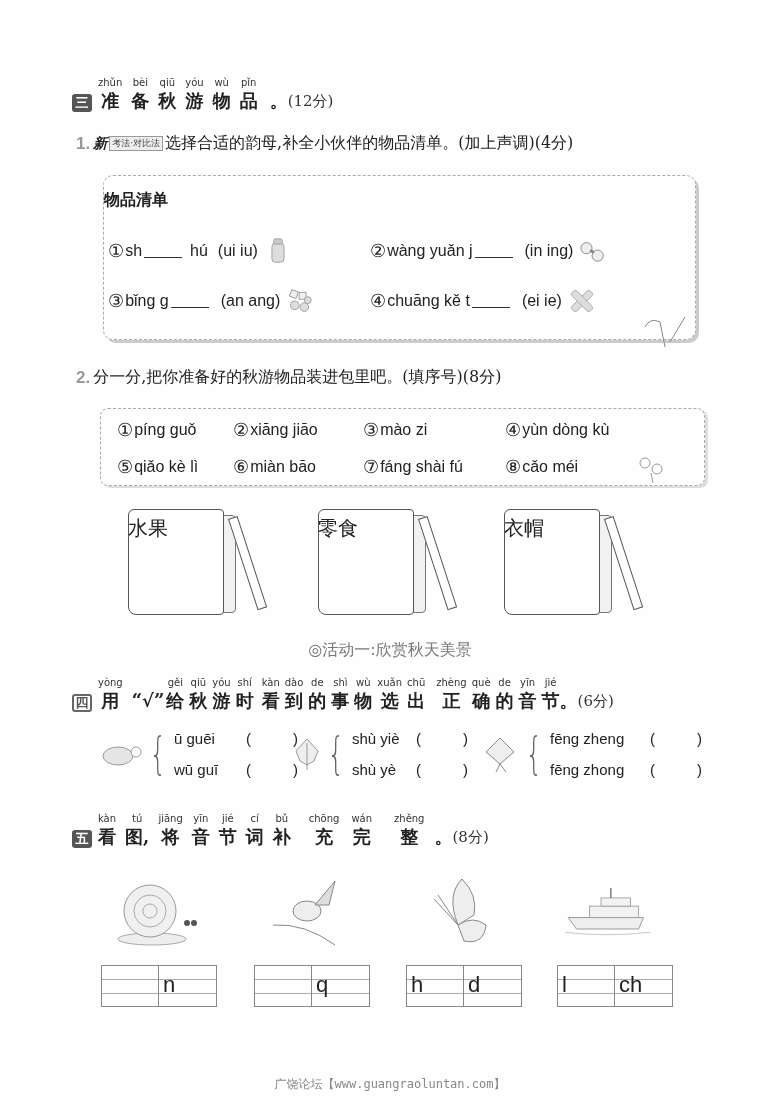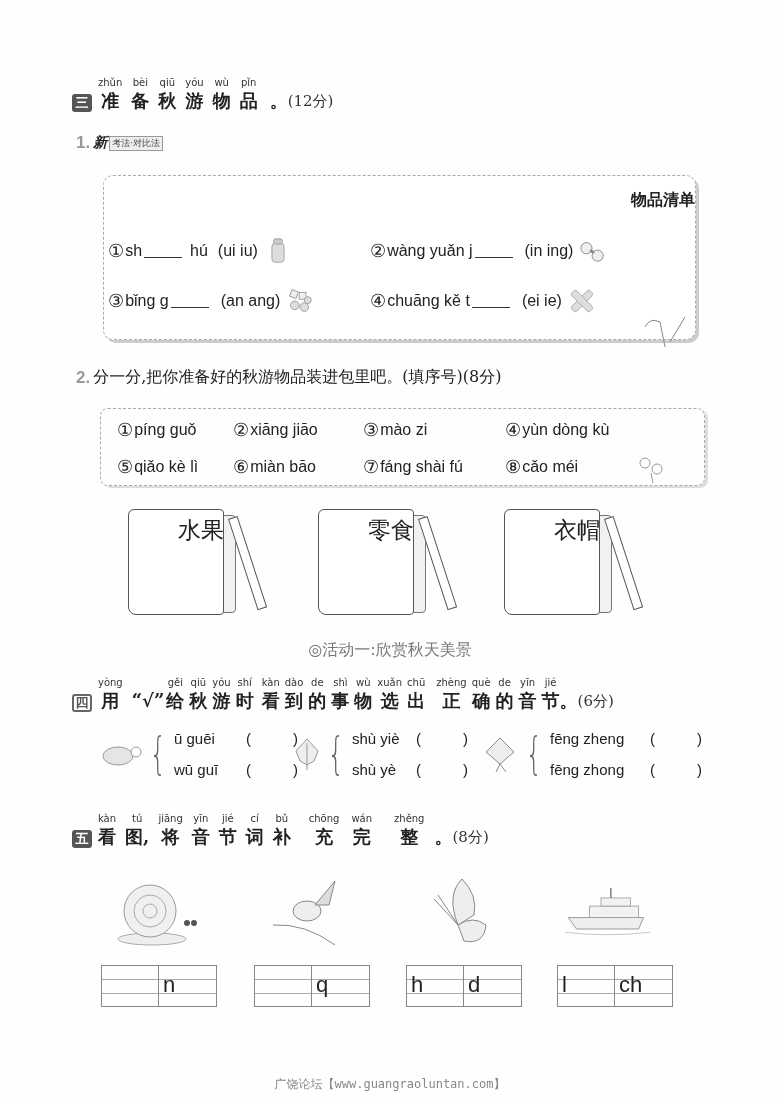--- a/index.html
+++ b/index.html
@@ -10,32 +10,32 @@
   .sec-badge.outline { background: #fff; color: #555; border: 2px solid #666; line-height: 14px; }
   .word { display: inline-flex; flex-direction: column; align-items: center; margin-right: 9px; }
   .py { font-size: 10px; color: #333; font-family: "DejaVu Sans", sans-serif; height: 14px; line-height: 14px; white-space: nowrap; }
   .hz { font-size: 18px; font-weight: bold; font-family: "DejaVu Serif", serif; line-height: 22px; white-space: nowrap; }
   .score { font-size: 15px; font-family: "DejaVu Serif", serif; line-height: 22px; color: #333; }
   .q-line { position: absolute; left: 76px; font-size: 16px; font-family: "DejaVu Serif", serif; display: flex; align-items: center; }
   .q-num { color: #999; font-family: "Liberation Sans", sans-serif; font-weight: bold; font-size: 17px; margin-right: 3px; }
   .tag-new { font-style: italic; font-weight: bold; font-size: 14px; }
   .tag-box { font-size: 9px; border: 1px solid #999; background: #eee; padding: 0 2px; margin: 0 2px; color: #444; }
   .box1 { position: absolute; left: 103px; top: 175px; width: 593px; height: 165px; border: 1px dashed #aaa; border-radius: 10px; box-shadow: 3px 3px 0 #ccc; background: #fff; }
-  .box-title { position: absolute; top: 14px; width: 100%; text-align: right; font-size: 16px; font-family: "DejaVu Serif", serif; font-weight: bold; }
+  .box-title { position: absolute; top: 14px; width: 100%; text-align: left; font-size: 16px; font-family: "DejaVu Serif", serif; font-weight: bold; }
   .item { position: absolute; font-size: 16px; font-family: "Liberation Sans", sans-serif; white-space: nowrap; display: flex; align-items: center; }
   .circ { font-size: 18px; margin-right: 1px; }
   .blank { display: inline-block; width: 38px; border-bottom: 1px solid #333; height: 14px; margin: 0 2px; }
   .opt { margin-left: 10px; }
   .ico { display: inline-block; width: 28px; height: 26px; margin-left: 6px; }
   .box2 { position: absolute; left: 100px; top: 408px; width: 605px; height: 78px; border: 1px dashed #aaa; border-radius: 8px; box-shadow: 3px 2px 0 #ddd; }
   .bag { position: absolute; top: 505px; width: 126px; height: 115px; }
   .bag-body { position: absolute; left: 0; top: 4px; width: 96px; height: 106px; border: 1.5px solid #555; border-radius: 6px 4px 4px 8px; background: #fff; }
   .bag-side { position: absolute; left: 94px; top: 10px; width: 14px; height: 98px; border: 1px solid #777; background: #f1f1f1; border-radius: 0 4px 4px 0; }
   .bag-strap { position: absolute; left: 100px; top: 14px; width: 10px; height: 96px; border: 1.5px solid #555; background: #fff; transform: rotate(-18deg); transform-origin: top left; }
-  .bag-label { position: absolute; top: 10px; left: 0; width: 96px; text-align: right; font-size: 23px; font-family: "DejaVu Serif", serif; }
+  .bag-label { position: absolute; top: 10px; left: 0; width: 96px; text-align: left; font-size: 20px; font-family: "DejaVu Serif", serif; }
   .activity { position: absolute; top: 640px; left: 0; width: 780px; text-align: center; font-size: 16px; color: #777; }
   .sel-group { position: absolute; top: 730px; display: flex; align-items: center; }
   .brace { font-size: 44px; color: #666; line-height: 1; font-weight: 100; margin-right: 2px; transform: scaleX(0.6); }
   .sel-opts { display: flex; flex-direction: column; gap: 14px; font-size: 15px; font-family: "Liberation Sans", sans-serif; }
   .sel-row { white-space: nowrap; display: flex; }
   .grid { position: absolute; top: 965px; width: 116px; height: 42px; border: 1px solid #888; display: flex; }
   .cell { position: relative; width: 58px; height: 100%; border-right: 1px solid #888; }
   .cell:last-child { border-right: none; }
   .cell::before { content: ""; position: absolute; left: 0; right: 0; top: 13px; border-top: 1px solid #aaa; }
   .cell::after { content: ""; position: absolute; left: 0; right: 0; top: 27px; border-top: 1px solid #aaa; }
@@ -73,20 +73,21 @@
       <span class="hz">品</span>
     </span>
   <span class="hz">。</span>
   <span class="score">(12分)</span>
 </div>
 
 <div class="q-line" style="top:133px;">
   <span class="q-num">1.</span>
   <span class="tag-new">新</span>
   <span class="tag-box">考法·对比法</span>
+  <span>选择合适的韵母,补全小伙伴的物品清单。(加上声调)(4分)</span>
 </div>
 
 <div class="box1">
   <div class="box-title">物品清单</div>
   <div class="item" style="left:4px; top:62px;">
     <span class="circ">①</span>
     <span>sh</span>
     <span class="blank"></span>
     <span style="margin-left:6px">hú</span>
     <span class="opt">(ui   iu)</span>

